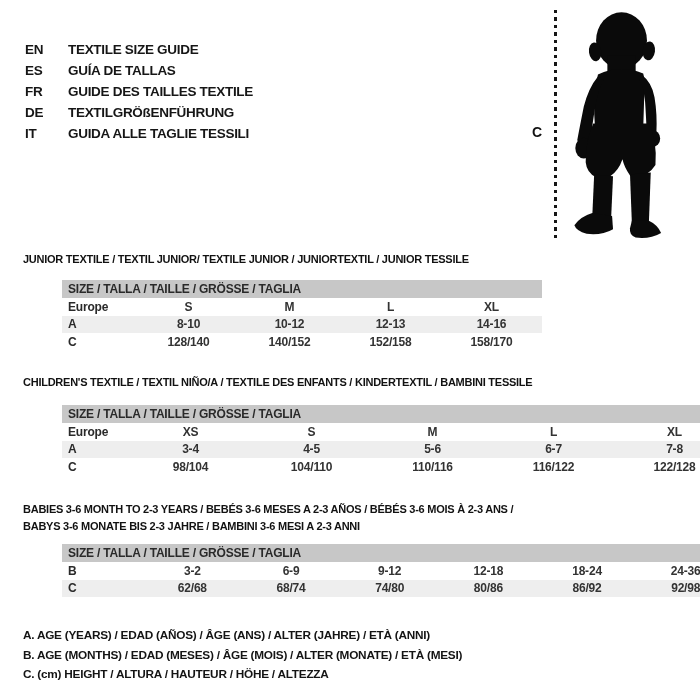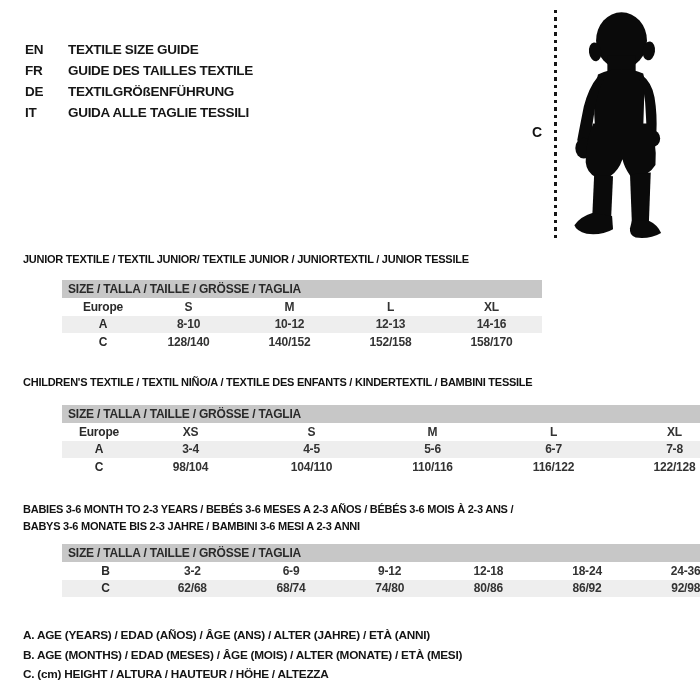--- a/index.html
+++ b/index.html
@@ -21,41 +21,45 @@
   .silhouette{position:absolute;left:44px;top:4px;}
   
   .section-title{position:absolute;left:23px;font-weight:bold;font-size:11px;
     letter-spacing:-0.25px;color:#121212;line-height:17px;white-space:nowrap;}
   
   .tbl{position:absolute;left:17px;font-weight:bold;margin-left:45px;}
   .tbl-head{height:18px;line-height:18px;padding-left:6px;font-size:12px;
     letter-spacing:-0.2px;color:#2a2a2a;}
   .row{display:flex;height:17.5px;align-items:center;font-size:12px;
     letter-spacing:-0.2px;color:#333333;}
-  .row .lbl{text-align:center;padding-left:6px;color:#2a2a2a;}
+  .row .lbl{text-align:left;padding-left:6px;color:#2a2a2a;}
   .row .cell{flex:1;text-align:center;}
   .tbl-junior{width:480px;top:280px;}
   .tbl-junior .lbl{width:70px;}
   .tbl-children{width:673px;top:405px;}
   .tbl-children .lbl{width:62px;}
   .tbl-babies{width:673px;top:544px;}
   .tbl-babies .lbl{width:75px;}
   
   .footnotes{position:absolute;left:23px;top:626px;font-weight:bold;
     font-size:11.8px;line-height:19.5px;letter-spacing:-0.25px;color:#141414;}
 </style>
 </head>
 <body>
 
 <div class="page">
 
   <div class="lang-list">
     <div class="lang-row">
       <span class="lang-code">EN</span>
       <span class="lang-label">TEXTILE SIZE GUIDE</span>
+    </div>
+    <div class="lang-row">
+      <span class="lang-code">ES</span>
+      <span class="lang-label">GUÍA DE TALLAS</span>
     </div>
     <div class="lang-row">
       <span class="lang-code">FR</span>
       <span class="lang-label">GUIDE DES TAILLES TEXTILE</span>
     </div>
     <div class="lang-row">
       <span class="lang-code">DE</span>
       <span class="lang-label">TEXTILGRÖßENFÜHRUNG</span>
     </div>
     <div class="lang-row">

